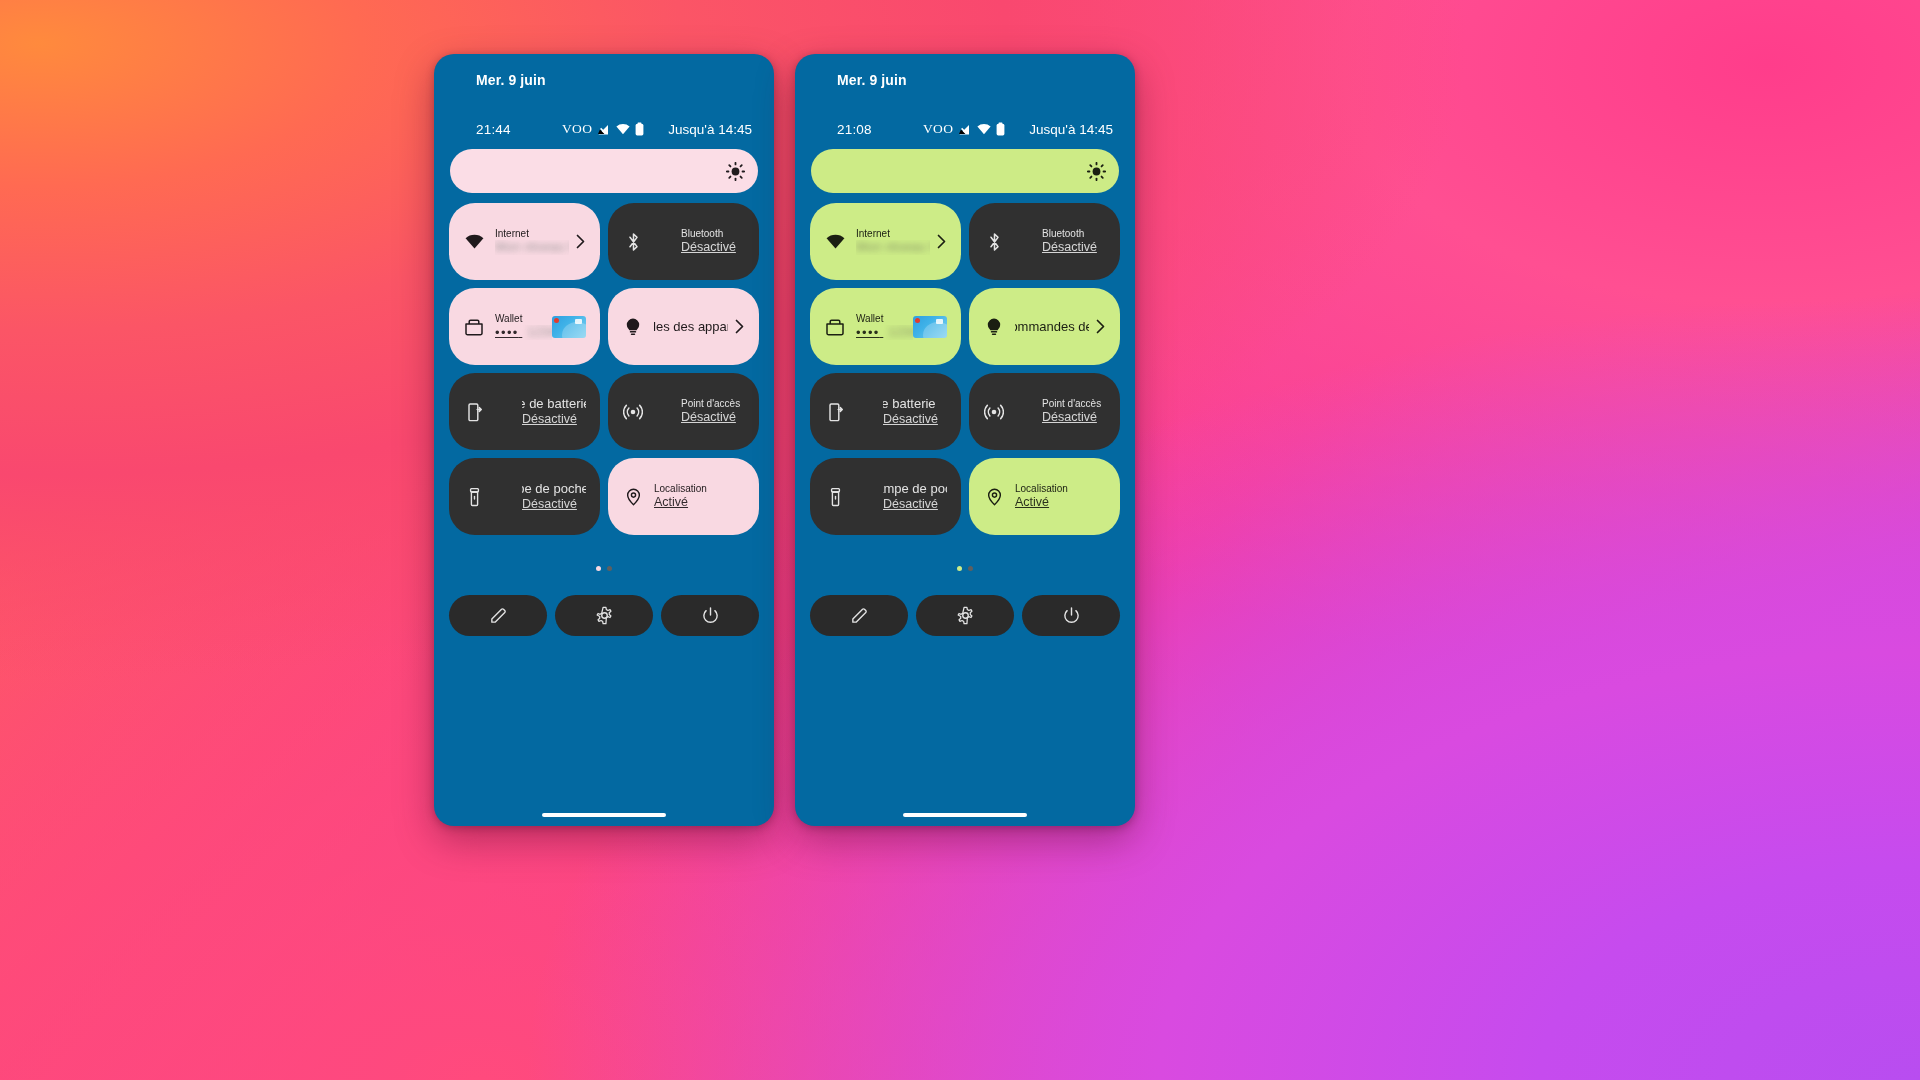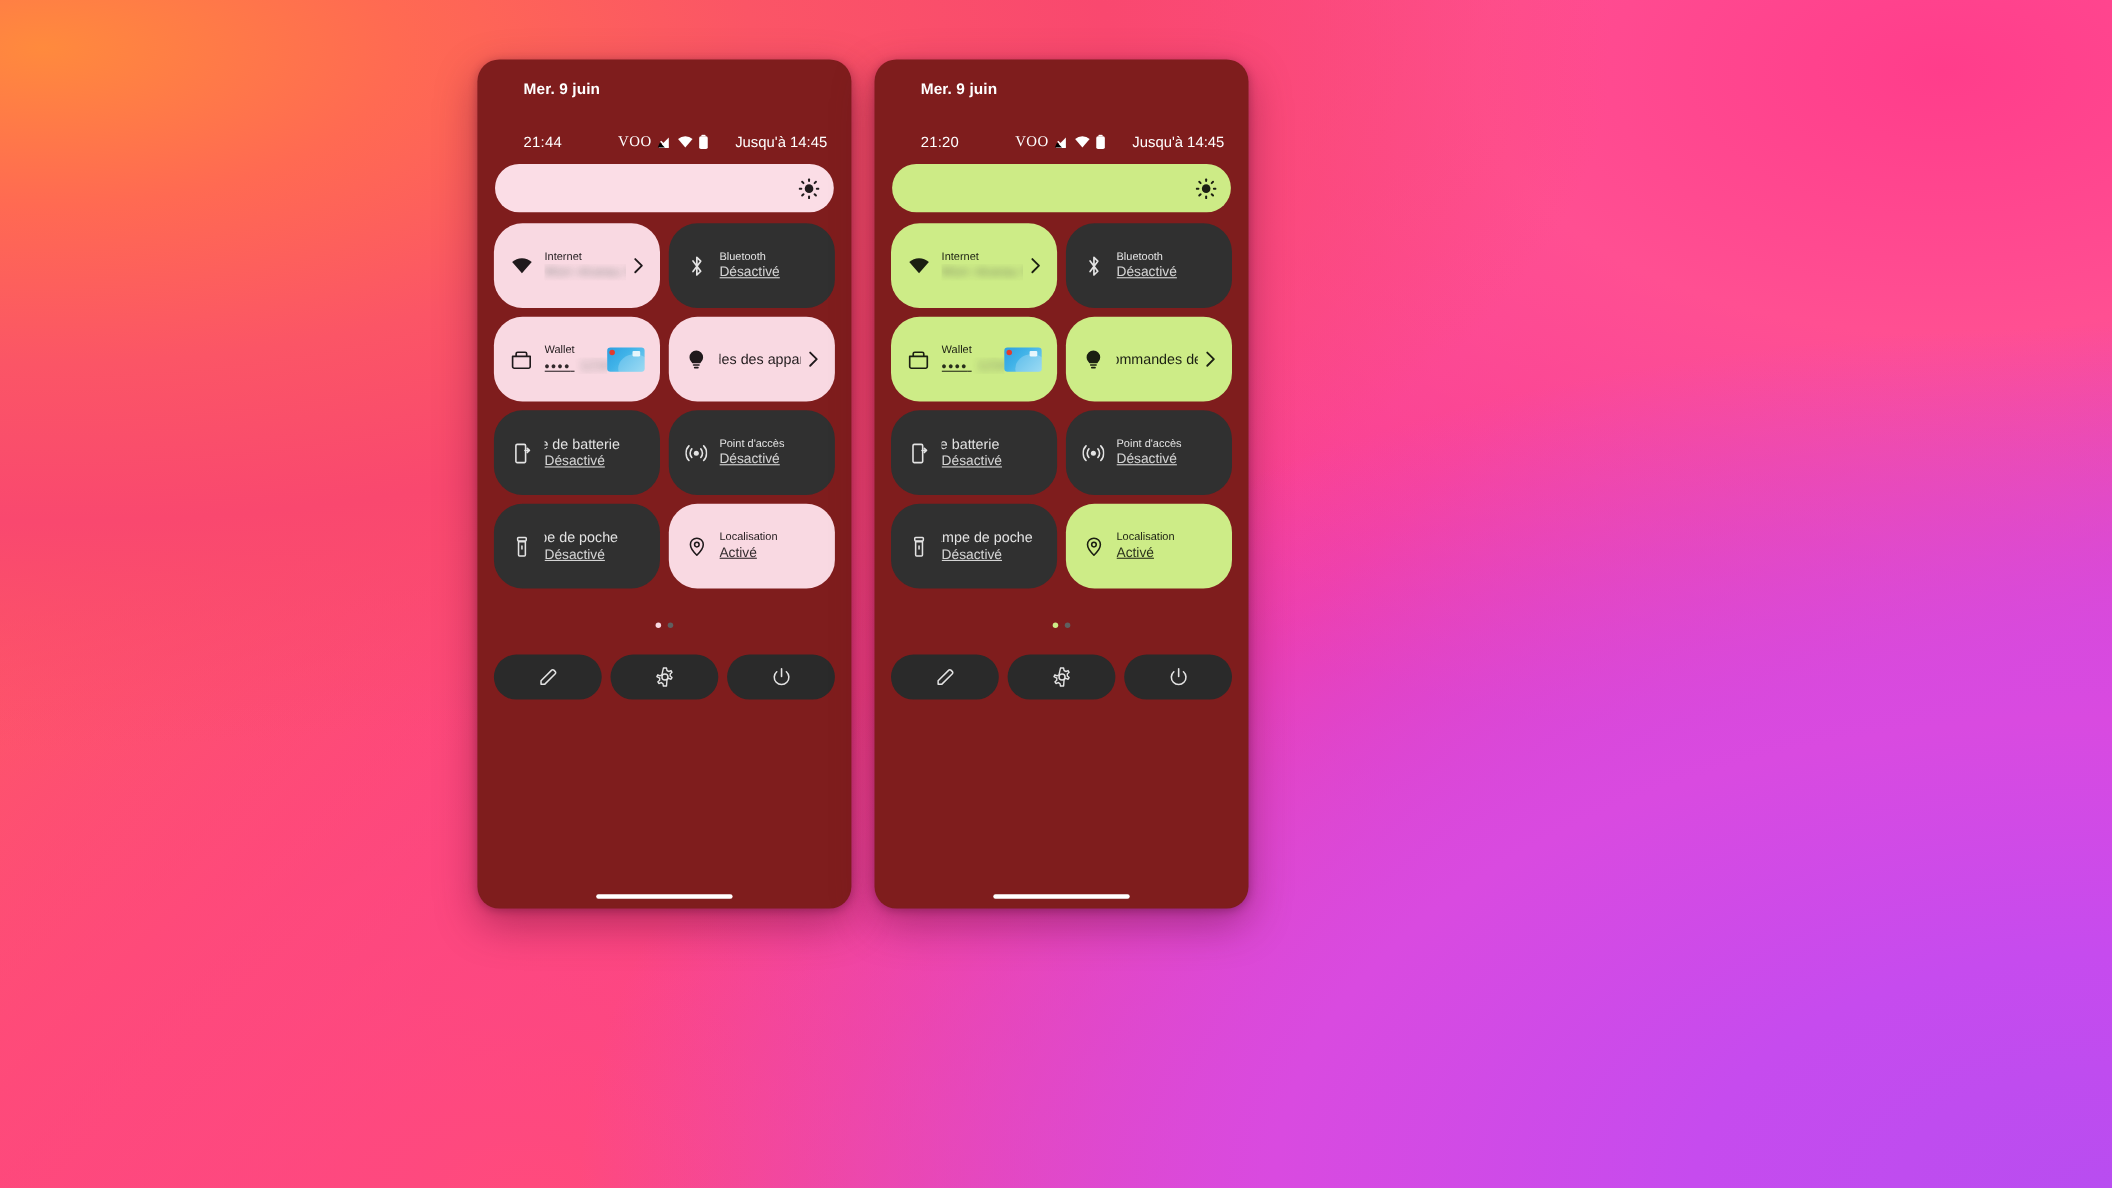--- a/index.html
+++ b/index.html
@@ -25,21 +25,21 @@
     position: absolute;
     inset: 0;
   }
 
   
   .phone {
     position: absolute;
     top: 54px;
     width: 340px;
     height: 772px;
-    background: #7f1d1d;
+    background: #0369a1;
     border-radius: 20px;
     box-shadow: 0 14px 38px rgba(90, 10, 45, 0.42), 0 2px 8px rgba(60,0,30,0.3);
     overflow: hidden;
   }
   .phone-left  { left: 434px; }
   .phone-right { left: 795px; }
 
   
   .date-line {
     position: absolute;
@@ -106,20 +106,21 @@
     border-radius: 26px;
     display: flex;
     align-items: center;
     padding: 0 14px 0 12px;
     position: relative;
     overflow: hidden;
   }
   .tile-off {
     background: #303030;
     color: #e3e3e3;
+    gap: 27px;
   }
   .tile .ticon {
     width: 26px;
     min-width: 26px;
     display: flex;
     align-items: center;
     justify-content: center;
     margin-right: 8px;
   }
   .tile .tbody {
@@ -483,21 +484,21 @@
     </div>
 
     <div class="gesture"></div>
   </div>
 
   <div class="phone phone-right">
 
     <div class="date-line">Mer. 9 juin</div>
 
     <div class="statusbar">
-      <span class="sb-clock">21:20</span>
+      <span class="sb-clock">21:08</span>
       <span class="sb-right">
         <span class="sb-carrier">VOO</span>
         <span class="sb-icon">
           <svg width="14" height="13" viewBox="0 0 14 13">
             <path d="M1.5 11.5 L11 2 L11 11.5 Z" fill="#fff"></path>
             <path d="M3 6.5 L7.5 11 L1 11 Z" fill="#000"></path>
             <path d="M3.6 5.4 L8.6 10.4" stroke="#fff" stroke-width="1.5" fill="none"></path>
             <path d="M8.4 10.6 l2.4 -0.2 l-1.4 -1.9 z" fill="#fff"></path>
           </svg>
         </span>

